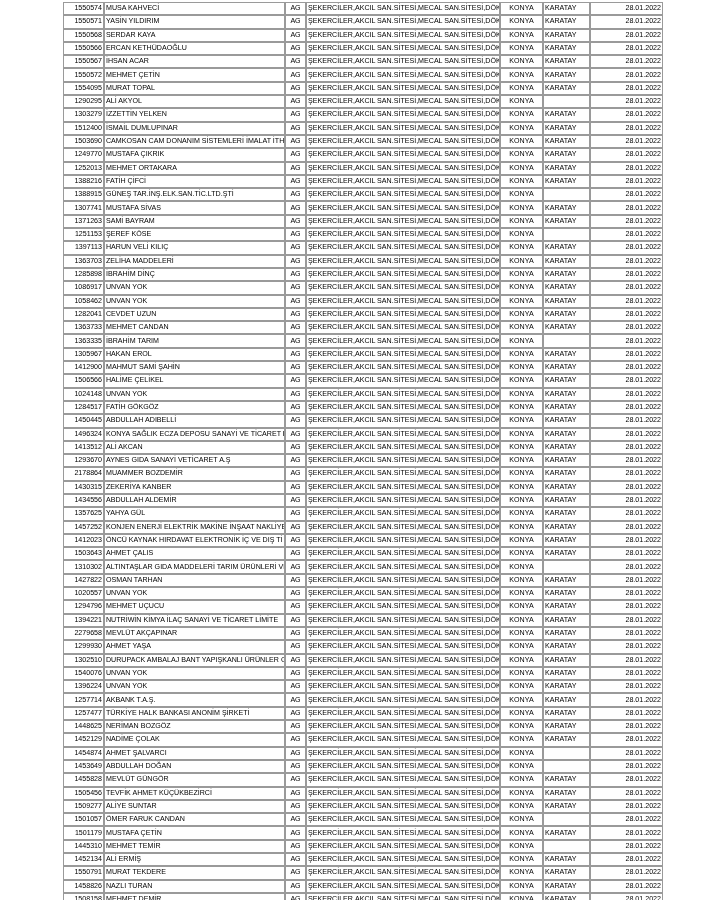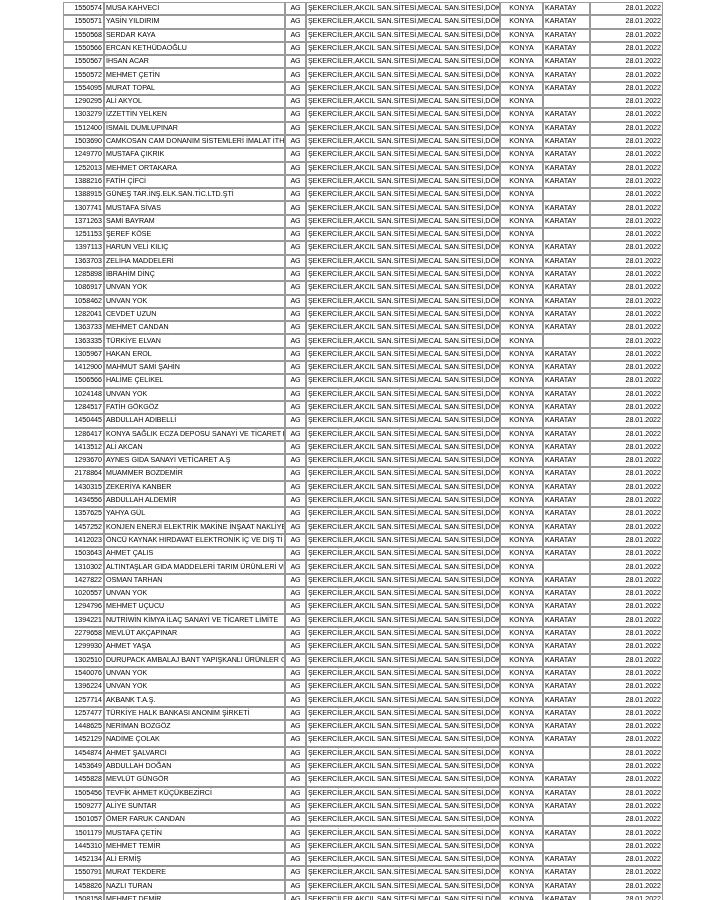--- a/index.html
+++ b/index.html
@@ -293,21 +293,21 @@
           <td class="id">1363733</td>
           <td class="name">MEHMET CANDAN</td>
           <td class="type">AG</td>
           <td class="addr">ŞEKERCİLER,AKCIL SAN.SİTESİ,MECAL SAN.SİTESİ,DÖKÜMCÜLER BİR KIS</td>
           <td class="city">KONYA</td>
           <td class="dist">KARATAY</td>
           <td class="date">28.01.2022</td>
         </tr>
         <tr>
           <td class="id">1363335</td>
-          <td class="name">TÜRKİYE ELVAN</td>
+          <td class="name">İBRAHİM TARIM</td>
           <td class="type">AG</td>
           <td class="addr">ŞEKERCİLER,AKCIL SAN.SİTESİ,MECAL SAN.SİTESİ,DÖKÜMCÜLER BİR KIS</td>
           <td class="city">KONYA</td>
           <td class="dist"></td>
           <td class="date">28.01.2022</td>
         </tr>
         <tr>
           <td class="id">1305967</td>
           <td class="name">HAKAN EROL</td>
           <td class="type">AG</td>
@@ -355,21 +355,21 @@
         <tr>
           <td class="id">1450445</td>
           <td class="name">ABDULLAH ADIBELLİ</td>
           <td class="type">AG</td>
           <td class="addr">ŞEKERCİLER,AKCIL SAN.SİTESİ,MECAL SAN.SİTESİ,DÖKÜMCÜLER BİR KIS</td>
           <td class="city">KONYA</td>
           <td class="dist">KARATAY</td>
           <td class="date">28.01.2022</td>
         </tr>
         <tr>
-          <td class="id">1286417</td>
+          <td class="id">1496324</td>
           <td class="name">KONYA SAĞLIK ECZA DEPOSU SANAYİ VE TİCARET L</td>
           <td class="type">AG</td>
           <td class="addr">ŞEKERCİLER,AKCIL SAN.SİTESİ,MECAL SAN.SİTESİ,DÖKÜMCÜLER BİR KIS</td>
           <td class="city">KONYA</td>
           <td class="dist">KARATAY</td>
           <td class="date">28.01.2022</td>
         </tr>
         <tr>
           <td class="id">1413512</td>
           <td class="name">ALİ AKCAN</td>

